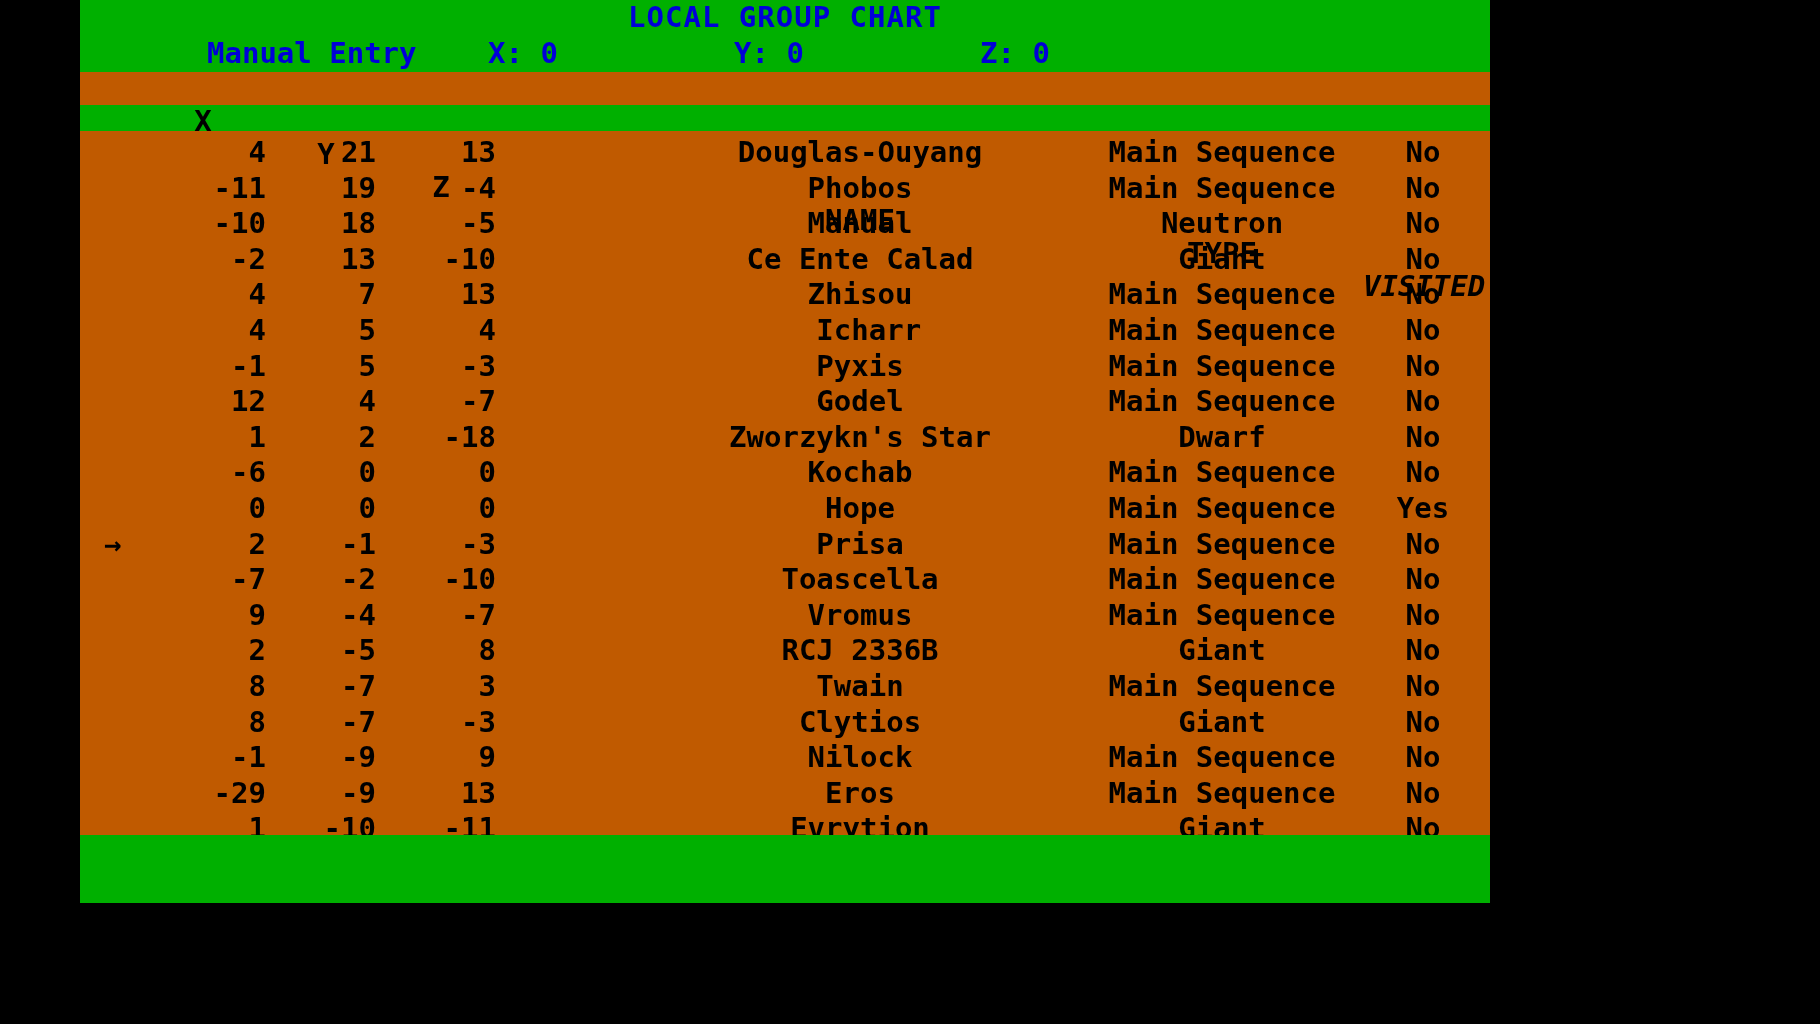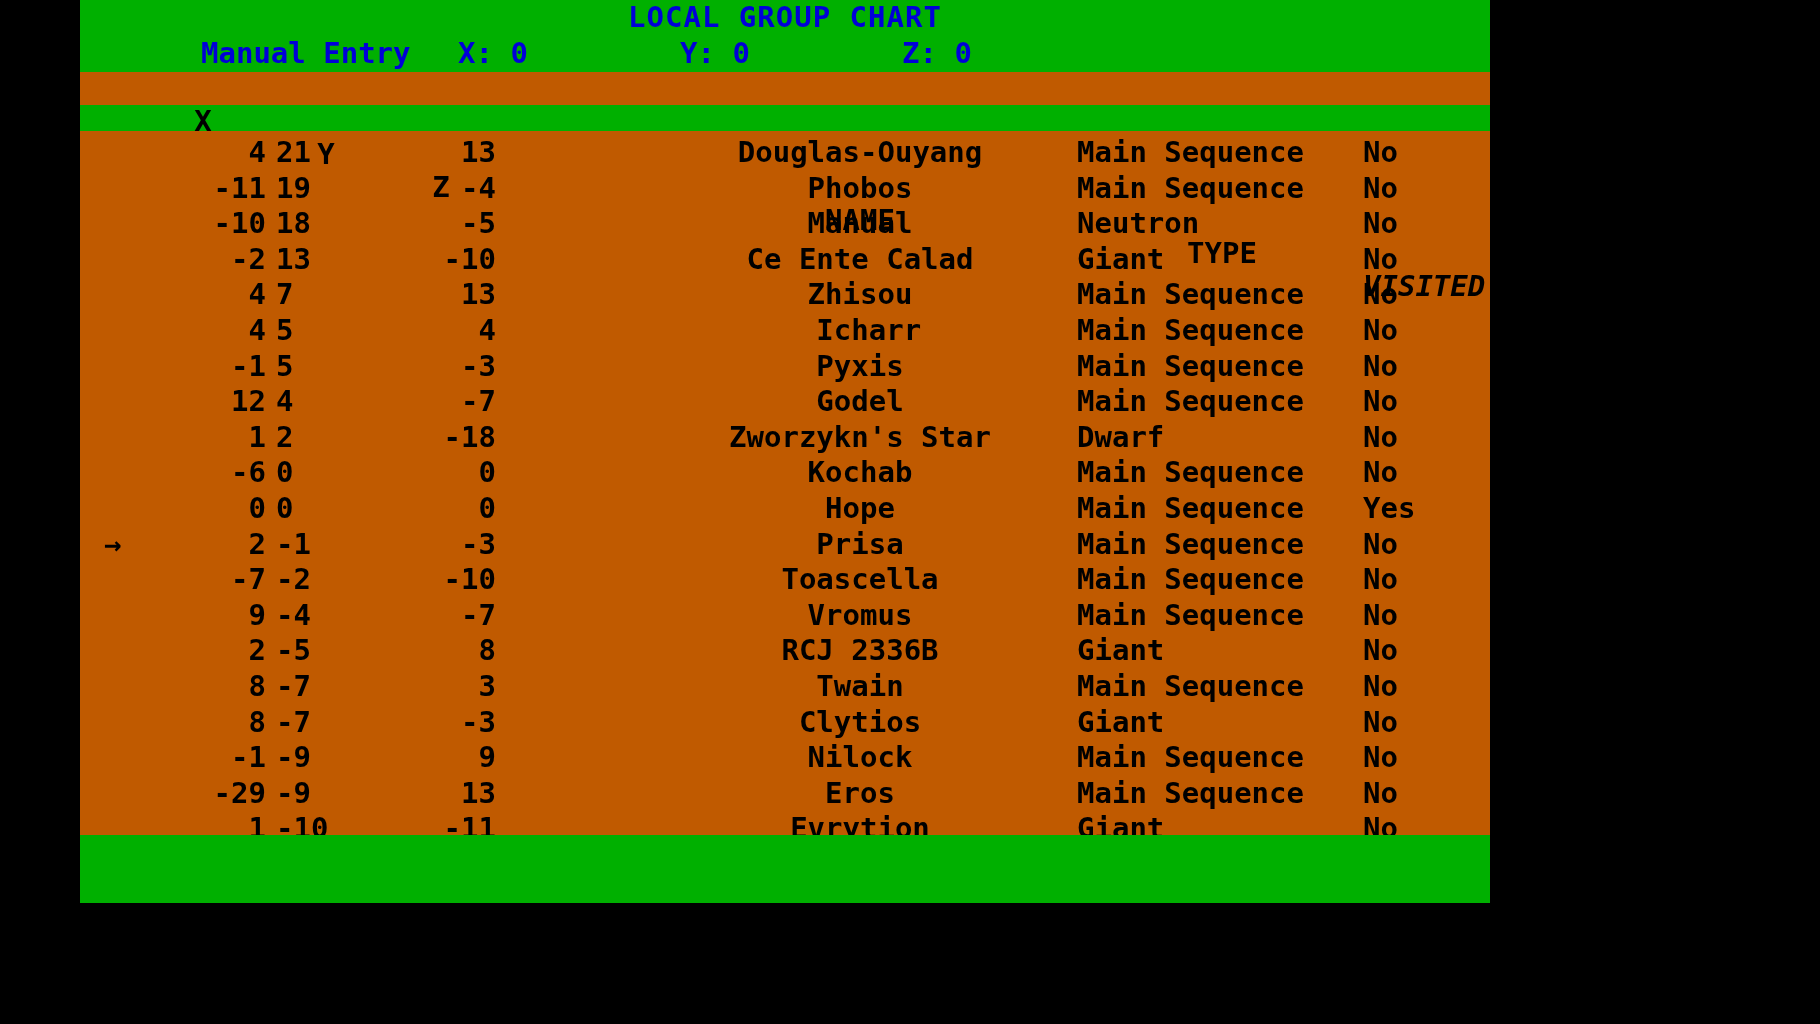--- a/index.html
+++ b/index.html
@@ -49,30 +49,31 @@
     text-align: center;
     color: #0000d8;
     font-size: 29px;
     line-height: 34px;
     letter-spacing: 1px;
     font-weight: bold;
     white-space: pre;
   }
   #status-line {
     position: absolute;
-    left: 3px;
+    left: 9px;
     top: 36px;
     width: 100%;
     color: #0000d8;
     font-size: 29px;
     line-height: 34px;
     font-weight: bold;
     white-space: pre;
     display: flex;
     align-items: center;
+    gap: 24px;
   }
   .status-mode {
     margin-left: 118px;
     width: 245px;
   }
   .status-coord {
     width: 210px;
     text-align: left;
     margin-left: 12px;
   }
@@ -105,25 +106,25 @@
     color: #000000;
     font-size: 29px;
     line-height: 35.6px;
     font-weight: bold;
     white-space: pre;
   }
 
   
   .c-cursor { position: absolute; left: 24px;  width: 40px;  text-align: left; }
   .c-x      { position: absolute; left: 60px;  width: 126px; text-align: right; }
-  .c-y      { position: absolute; left: 196px; width: 100px; }
+  .c-y      { position: absolute; left: 196px; width: 100px; text-align: right; }
   .c-z      { position: absolute; left: 306px; width: 110px; text-align: right; }
   .c-name   { position: absolute; left: 560px; width: 440px; text-align: center; }
-  .c-type   { position: absolute; left: 997px; width: 290px; text-align: left; }
-  .c-visited{ position: absolute; left: 1283px;width: 120px; text-align: left; }
+  .c-type   { position: absolute; left: 997px; width: 290px; text-align: center; }
+  .c-visited{ position: absolute; left: 1283px;width: 120px; text-align: center; }
 
   
   #column-header .c-x      { text-align: center; }
   #column-header .c-y      { text-align: center; }
   #column-header .c-z      { text-align: center; }
   #column-header .c-name   { text-align: center; }
   #column-header .c-type   { text-align: center; }
   #column-header .c-visited{ text-align: center; font-style: italic; }
 
   

